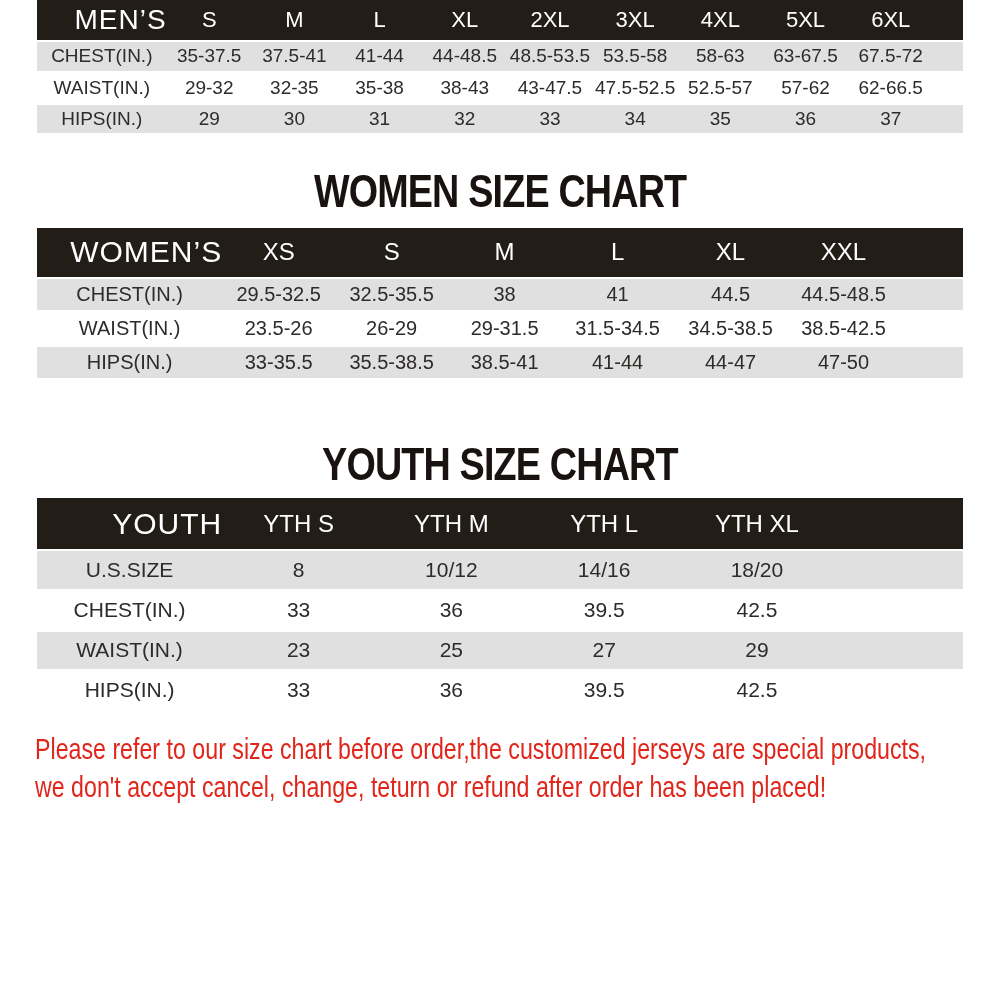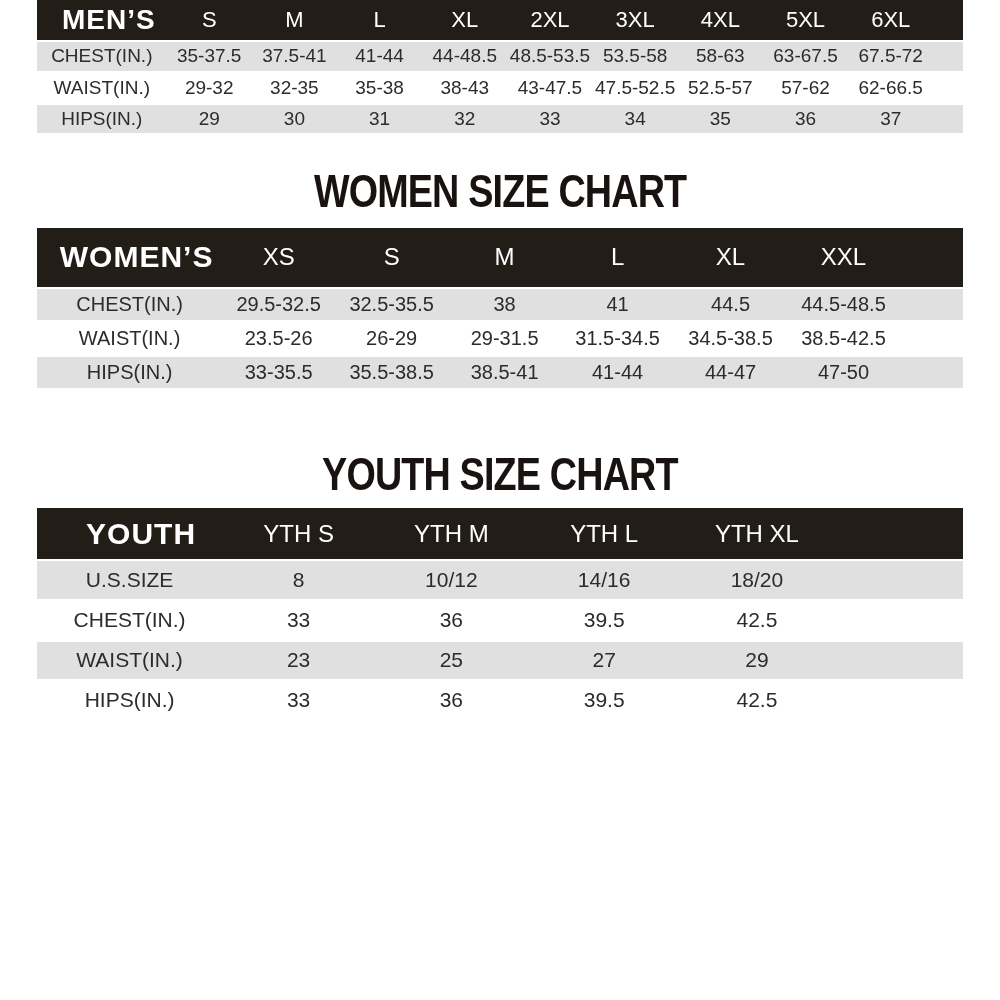--- a/index.html
+++ b/index.html
@@ -38,21 +38,21 @@
 
   
   table.size-table {
     width: 926px; margin: 0 auto; border-collapse: collapse; table-layout: fixed;
   }
   table.size-table thead tr { background: #231d17; }
   table.size-table thead th {
     color: #ffffff; font-weight: 400; text-align: center; vertical-align: middle;
   }
   table.size-table thead th.corner {
-    font-weight: 700; text-align: center; letter-spacing: 1px;
+    font-weight: 400; text-align: right; letter-spacing: 1px;
   }
   table.size-table tbody tr { border-bottom: 3px solid #ffffff; }
   table.size-table thead tr { border-bottom: 2px solid #ffffff; }
   table.size-table tbody tr:nth-child(odd)  { background: #e0e0e0; }
   table.size-table tbody tr:nth-child(even) { background: #ffffff; }
   table.size-table tbody th {
     font-weight: 400; color: #2e2b29; text-align: center; vertical-align: middle;
   }
   table.size-table tbody td {
     color: #2e2b29; text-align: center; vertical-align: middle;
@@ -60,21 +60,21 @@
 
   
   .table-men { margin-top: 20px; }
   .table-men thead tr { height: 41px; }
   .table-men tbody tr { height: 31px; }
   .table-men thead th.corner { font-size: 28px; padding-left: 14px; }
   .table-men thead th { font-size: 22px; }
   .table-men tbody th, .table-men tbody td { font-size: 19px; }
 
   
-  .table-women thead tr { height: 60px; }
+  .table-women thead tr { height: 50px; }
   .table-women tbody tr { height: 34px; }
   .table-women thead th.corner { font-size: 30px; padding-left: 14px; }
   .table-women thead th { font-size: 24px; }
   .table-women tbody th, .table-women tbody td { font-size: 20px; }
 
   
   .table-youth thead tr { height: 52px; }
   .table-youth tbody tr { height: 40px; }
   .table-youth thead th.corner { font-size: 30px; padding-left: 23px; letter-spacing: 3px; }
   .table-youth thead th { font-size: 24px; }
@@ -277,14 +277,18 @@
           <th>HIPS(IN.)</th>
           <td>33</td>
           <td>36</td>
           <td>39.5</td>
           <td>42.5</td>
           <td></td>
         </tr>
       </tbody>
     </table>
 
+  <div class="disclaimer">
+    <div class="line">Please refer to our size chart before order,the customized jerseys are special products,</div>
+    <div class="line">we don't accept cancel, change, teturn or refund after order has been placed!</div>
+  </div>
 
 </div>
 
 </body></html>

